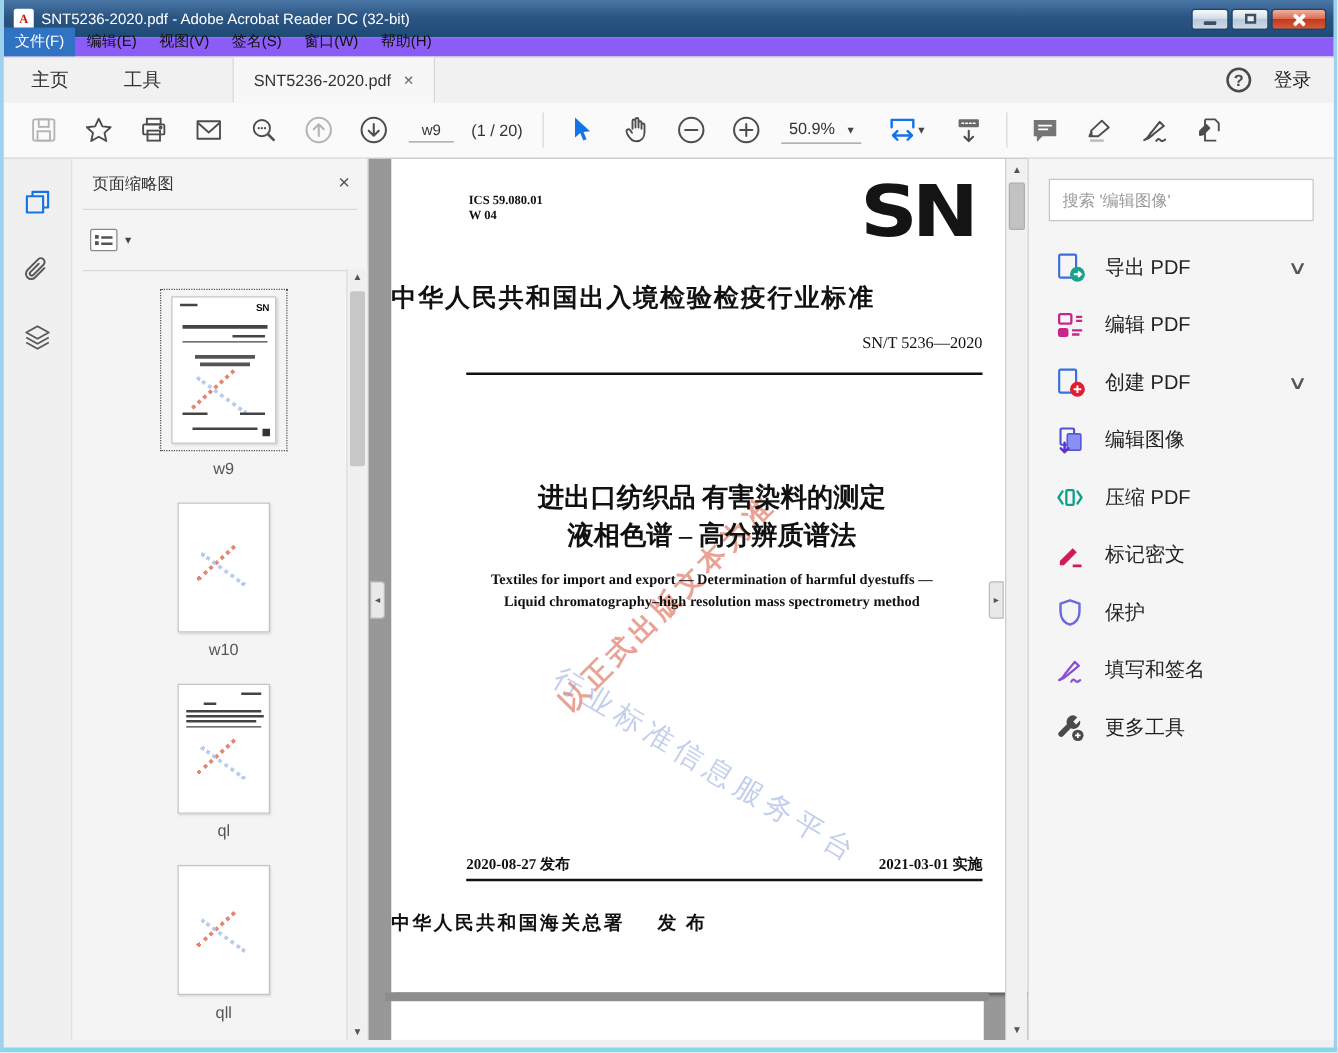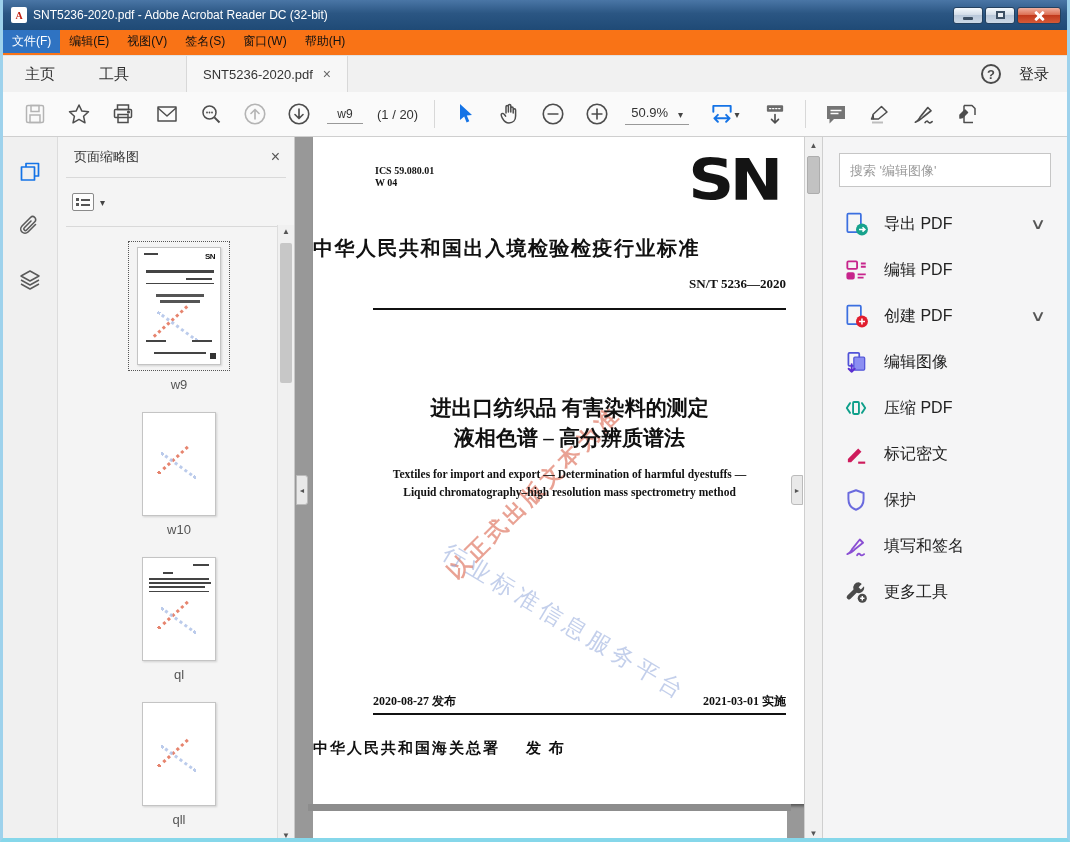--- a/index.html
+++ b/index.html
@@ -18,21 +18,21 @@
     background:linear-gradient(180deg,#f6fafd 0%,#d3dde8 45%,#b9c8da 50%,#cdd9e6 100%);
     display:flex; align-items:center; justify-content:center; position:relative; }
   .winbtn.close { width:44px; background:linear-gradient(180deg,#f0b0a0 0%,#dd7054 45%,#c23a1d 50%,#d65a37 100%); }
   .glyph-min { width:10px; height:3px; background:#3c4f63; border-radius:1px; margin-top:6px;}
   .glyph-max { width:9px; height:8px; border:2px solid #3c4f63; background:#e9eef4; }
   .glyph-close { position:relative; width:11px; height:11px; }
   .glyph-close:before,.glyph-close:after { content:""; position:absolute; left:4px; top:0; width:3px; height:12px; background:#fff; border-radius:1px;}
   .glyph-close:before { transform:rotate(45deg);} .glyph-close:after{ transform:rotate(-45deg);}
 
   
-  .menubar { height:26px; background:#f97316; display:flex; align-items:flex-start; font-size:12px; color:#111; border-bottom:1px solid #e2e2e2;}
+  .menubar { height:16px; background:#8b5cf6; display:flex; align-items:flex-end; font-size:12px; color:#111; border-bottom:1px solid #e2e2e2;}
   .menu-item { padding:3px 9px; display:flex; align-items:center; }
   .menu-item.active { background:#2f73c2; color:#fff; }
 
   
   .tabbar { height:36px; background:#f1f1f1; display:flex; align-items:stretch; font-size:15px; color:#333; position:relative;}
   .tab { display:flex; align-items:center; padding:0 22px; cursor:default; }
   .doc-tab { margin-left:35px; background:#f7f7f7; border-left:1px solid #d8d8d8; border-right:1px solid #d8d8d8;
     font-size:13px; color:#333; display:flex; align-items:center; gap:10px; padding:0 16px; }
   .doc-tab .close-x { color:#666; font-size:14px; }
   .tabbar-right { margin-left:auto; display:flex; align-items:center; gap:18px; padding-right:18px; }
@@ -86,21 +86,21 @@
   
   .doc-area { flex:1; background:#989898; position:relative; overflow:hidden; }
   .page { position:absolute; left:18px; top:0; width:513px; height:667px; background:#fff;
     box-shadow:2px 2px 3px rgba(0,0,0,.45); font-family:"Liberation Serif","DejaVu Serif",serif; color:#111;}
   .page-gap { position:absolute; left:13px; top:667px; width:483px; height:7px; background:#8d8d8d; }
   .next-page { position:absolute; left:18px; top:674px; width:474px; bottom:0; background:#fff; }
   .ics { position:absolute; left:62px; top:28px; font-size:10px; font-weight:bold; line-height:12px; }
   .sn-logo { position:absolute; right:52px; top:10px; font-size:57px; font-weight:900; letter-spacing:-4px;
     transform:scale(1.12,1); color:#141414; font-family:"DejaVu Sans",sans-serif; }
   .std-heading { position:absolute; left:0; right:0; top:98px; text-align:left; font-size:20px; font-weight:bold; letter-spacing:1.5px;}
-  .std-num { position:absolute; right:40px; top:139px; font-size:13px; font-weight:bold; }
+  .std-num { position:absolute; right:40px; top:139px; font-size:13px; font-weight:normal; }
   .rule1 { position:absolute; left:60px; right:40px; top:171px; border-top:2px solid #111; }
   .doc-title { position:absolute; left:0; right:0; top:256px; text-align:center; font-size:21px; font-weight:bold; line-height:30px;}
   .doc-eng { position:absolute; left:0; right:0; top:328px; text-align:center; font-size:11.5px; font-weight:bold; line-height:18px;}
   .wmk-red { position:absolute; left:128px; top:428px; transform:rotate(-45deg); transform-origin:left top;
     font-size:22px; font-weight:bold; color:rgba(215,85,60,.55); letter-spacing:4px; white-space:nowrap;}
   .wmk-blue { position:absolute; left:140px; top:400px; transform:rotate(31deg); transform-origin:left top;
     font-size:23px; color:rgba(135,160,215,.5); letter-spacing:5px; white-space:nowrap;}
   .date-row { position:absolute; left:60px; right:40px; top:556px; display:flex; justify-content:space-between;
     font-size:12px; font-weight:bold; }
   .rule2 { position:absolute; left:60px; right:40px; top:576px; border-top:2px solid #111; }

